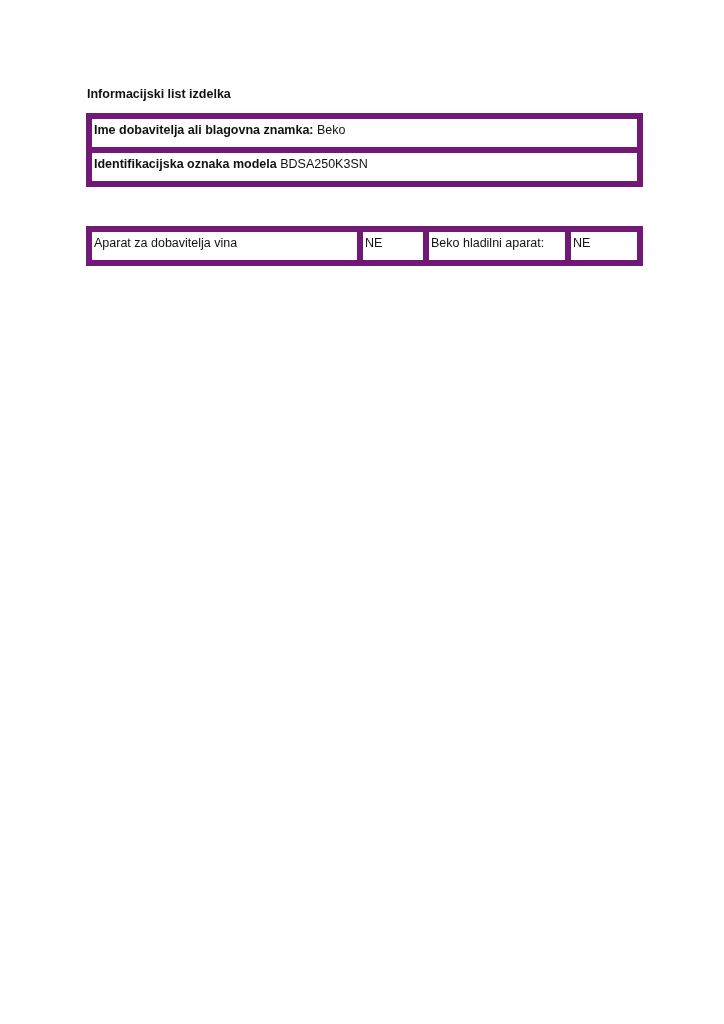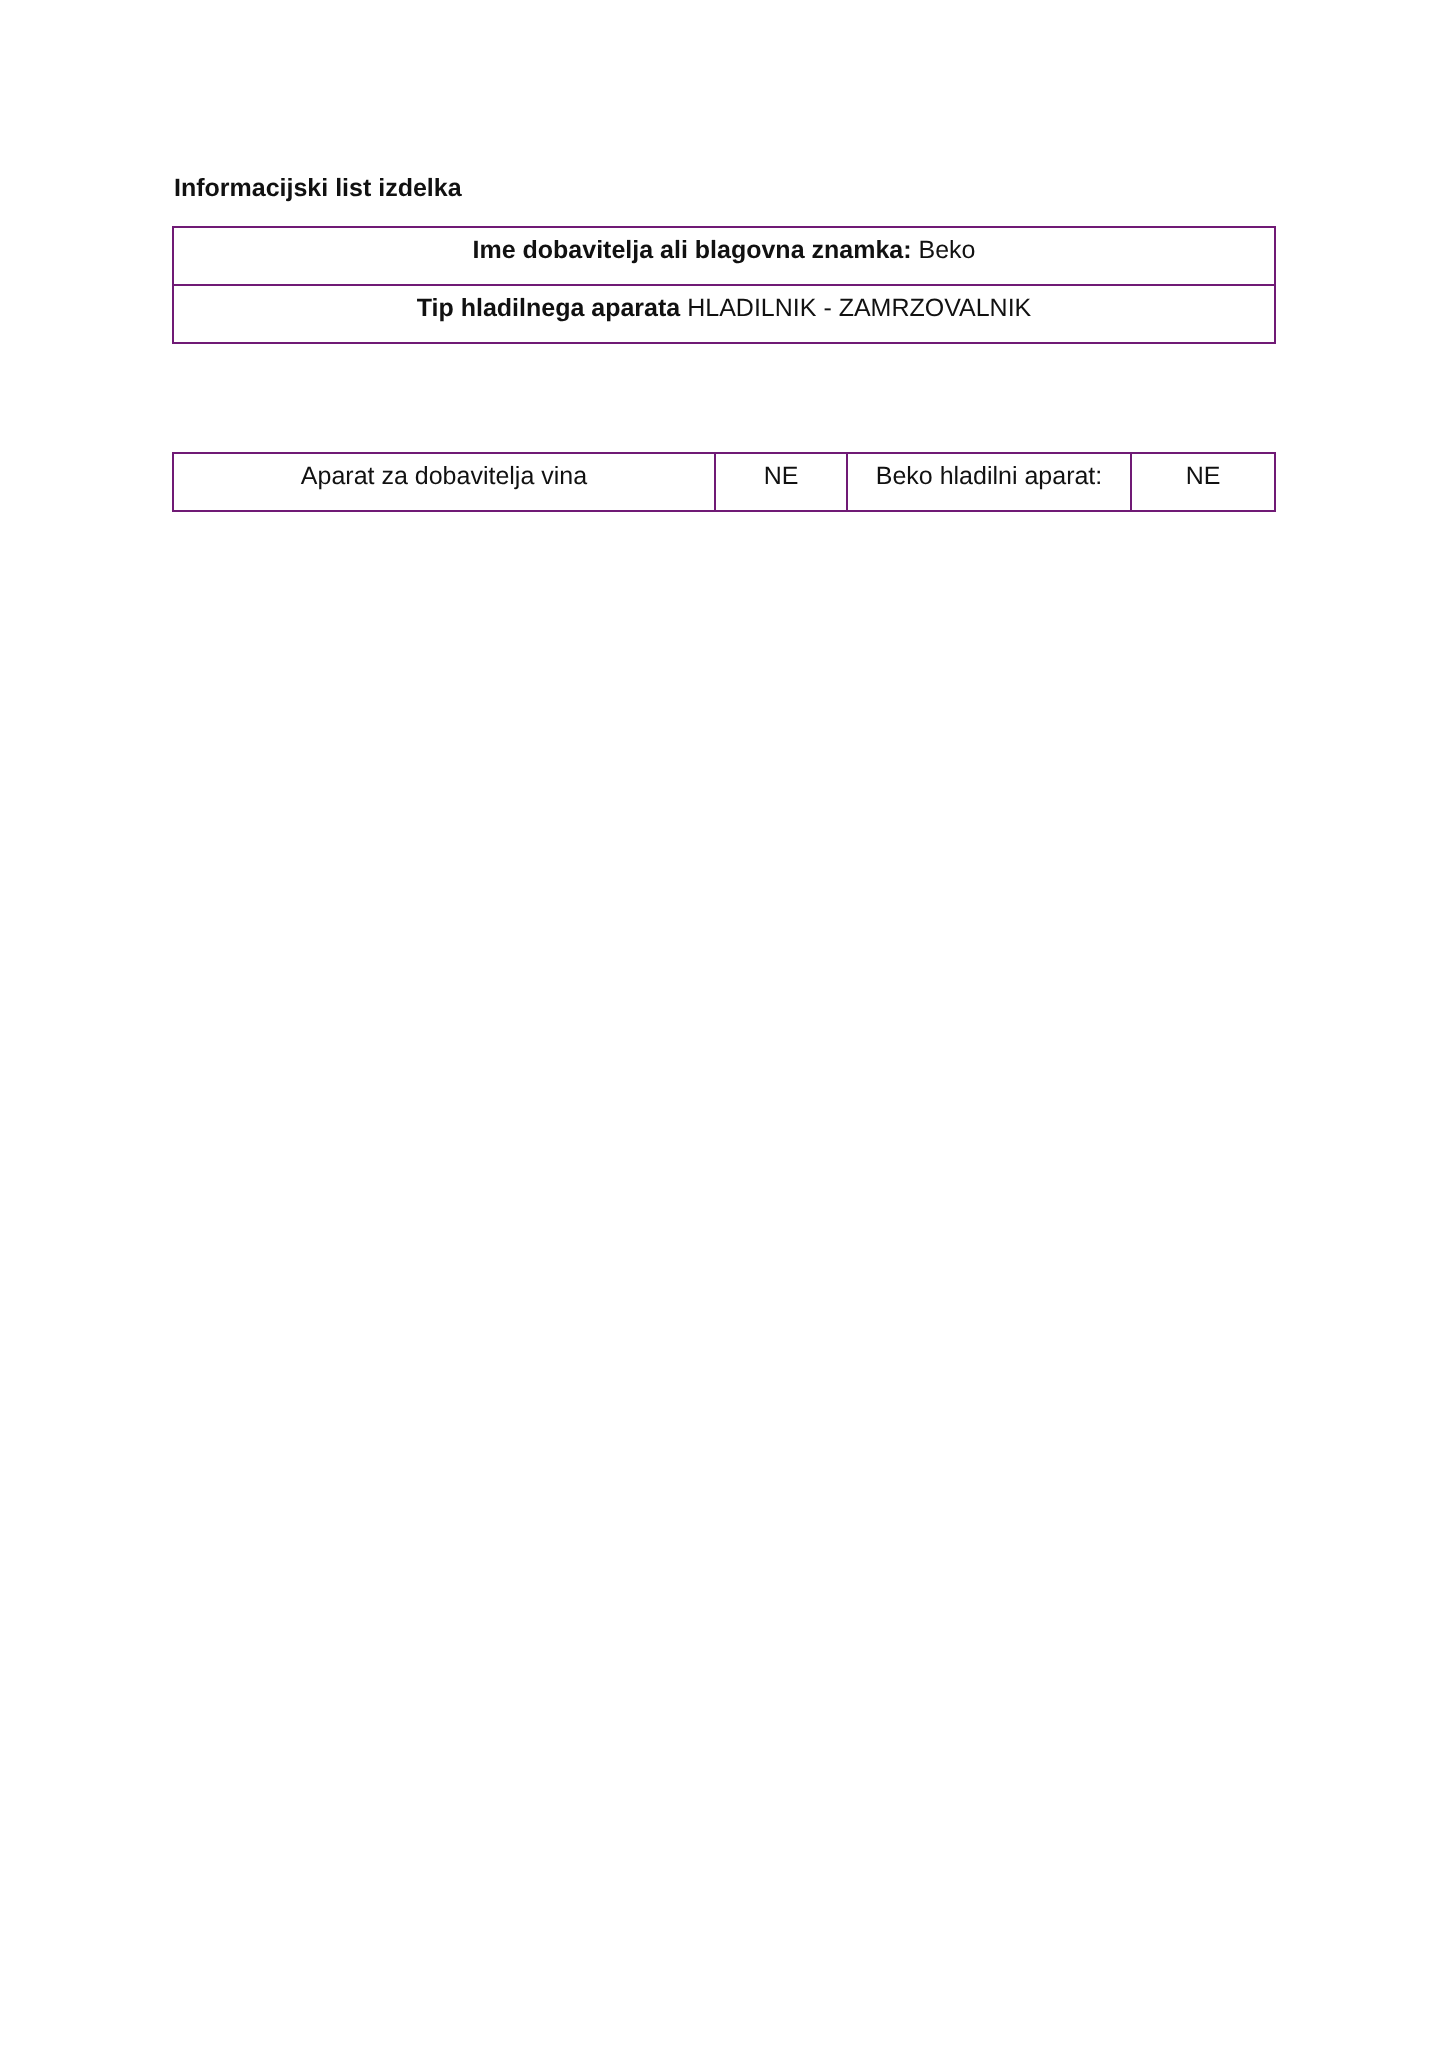--- a/index.html
+++ b/index.html
@@ -1,20 +1,20 @@
 <!DOCTYPE html>
 <html><head>
 <meta charset="utf-8">
 <style>
   html, body { margin: 0; padding: 0; background: #ffffff; }
   body { width: 724px; height: 1024px; position: relative; overflow: hidden;
          font-family: "Liberation Sans", sans-serif; color: #111; font-size: 12px; }
   .title { position: absolute; left: 87px; top: 87px; font-weight: bold; font-size: 12.5px; }
   table { position: absolute; left: 86px; top: 113px; width: 551px; border-collapse: collapse; table-layout: fixed; }
-  td { border: 1px solid #701a75; padding: 3px 2px 4px 2px; vertical-align: top; line-height: 17px; font-size: 12.5px; text-align: center; }
+  td { border: 6px solid #701a75; padding: 3px 2px 4px 2px; vertical-align: top; line-height: 17px; font-size: 12.5px; }
   .b { font-weight: bold; }
   .link { color: #2b78c8; text-decoration: underline; }
   .row28 td { height: 21px; }
 </style>
 </head>
 <body>
 
 <div class="title">Informacijski list izdelka</div>
 
 <table>
@@ -23,21 +23,21 @@
       <col style="width:43px">
       <col style="width:66px">
       <col style="width:142px">
       <col style="width:72px">
   </colgroup>
   <tbody>
       <tr class="row28">
     <td colspan="5"><span class="b">Ime dobavitelja ali blagovna znamka:</span> <span>Beko</span></td>
   </tr>
   <tr class="row28">
-    <td colspan="5"><span class="b">Tip hladilnega aparata</span> <span>HLADILNIK - ZAMRZOVALNIK</span></td>
+    <td colspan="5"><span class="b">Identifikacijska oznaka modela</span> <span>BDSA250K3SN</span></td>
   </tr>
 </tbody>
   </table>
 
 <table style="top:226px;">
   <colgroup>
     <col style="width:228px">
       <col style="width:43px">
       <col style="width:66px">
       <col style="width:142px">

